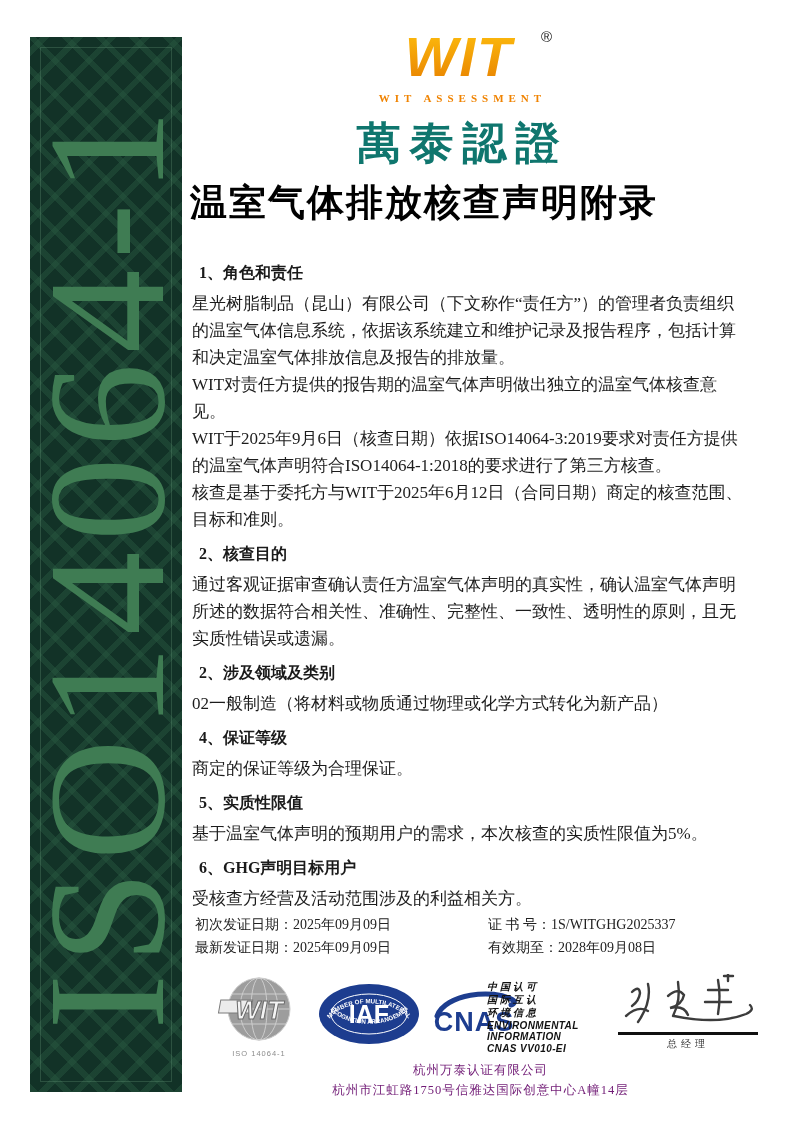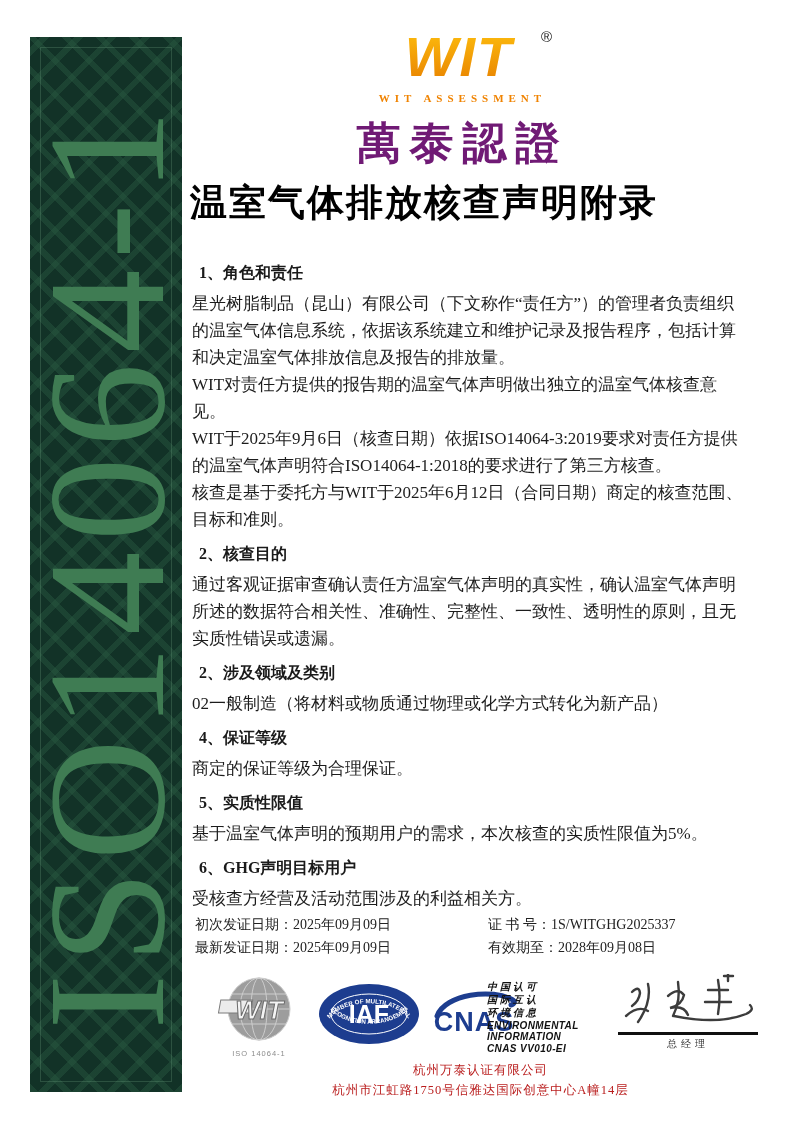--- a/index.html
+++ b/index.html
@@ -35,21 +35,21 @@
 
   
   .brand { position:absolute; left:183px; right:52px; top:26px; text-align:center; }
   .wit-logo-wrap { position:relative; display:inline-block; }
   .wit-sub {
     font-family:Liberation Serif, serif; color:#f08300;
     font-size:11px; font-weight:bold; letter-spacing:5px; margin-top:-2px;
   }
   .brand-name {
     font-family:"Liberation Sans", sans-serif; font-weight:900;
-    font-size:44px; letter-spacing:9px; color:#701a75; margin-top:8px;
+    font-size:44px; letter-spacing:9px; color:#0f766e; margin-top:8px;
   }
 
   
   .doc-title {
     position:absolute; left:190px; top:178px; width:560px;
     font-size:37px; font-weight:900; color:#000000; letter-spacing:2px;
     font-family:"Liberation Serif", serif; white-space:nowrap;
   }
 
   
@@ -84,21 +84,21 @@
   }
   .accred .cn { font-size:10px; font-weight:bold; letter-spacing:3px; line-height:13px; }
   .accred .en { font-size:10px; font-weight:bold; letter-spacing:.4px; line-height:11px; margin-top:1px; }
   .sig-block { position:absolute; left:418px; top:0px; width:150px; text-align:center; }
   .sig-line { width:140px; height:3px; background:#101010; margin:2px auto 2px; }
   .sig-title { font-size:10px; color:#333; letter-spacing:4px; }
 
   
   .footer {
     position:absolute; left:183px; right:16px; top:1060px; text-align:center;
-    color:#b91c1c; font-size:12.5px; line-height:20px; letter-spacing:1px;
+    color:#701a75; font-size:12.5px; line-height:20px; letter-spacing:1px;
   }
 </style>
 </head>
 <body>
 
 <div class="page">
 
   <div class="sidebar">
     <div class="sidebar-frame"></div>
   </div>

